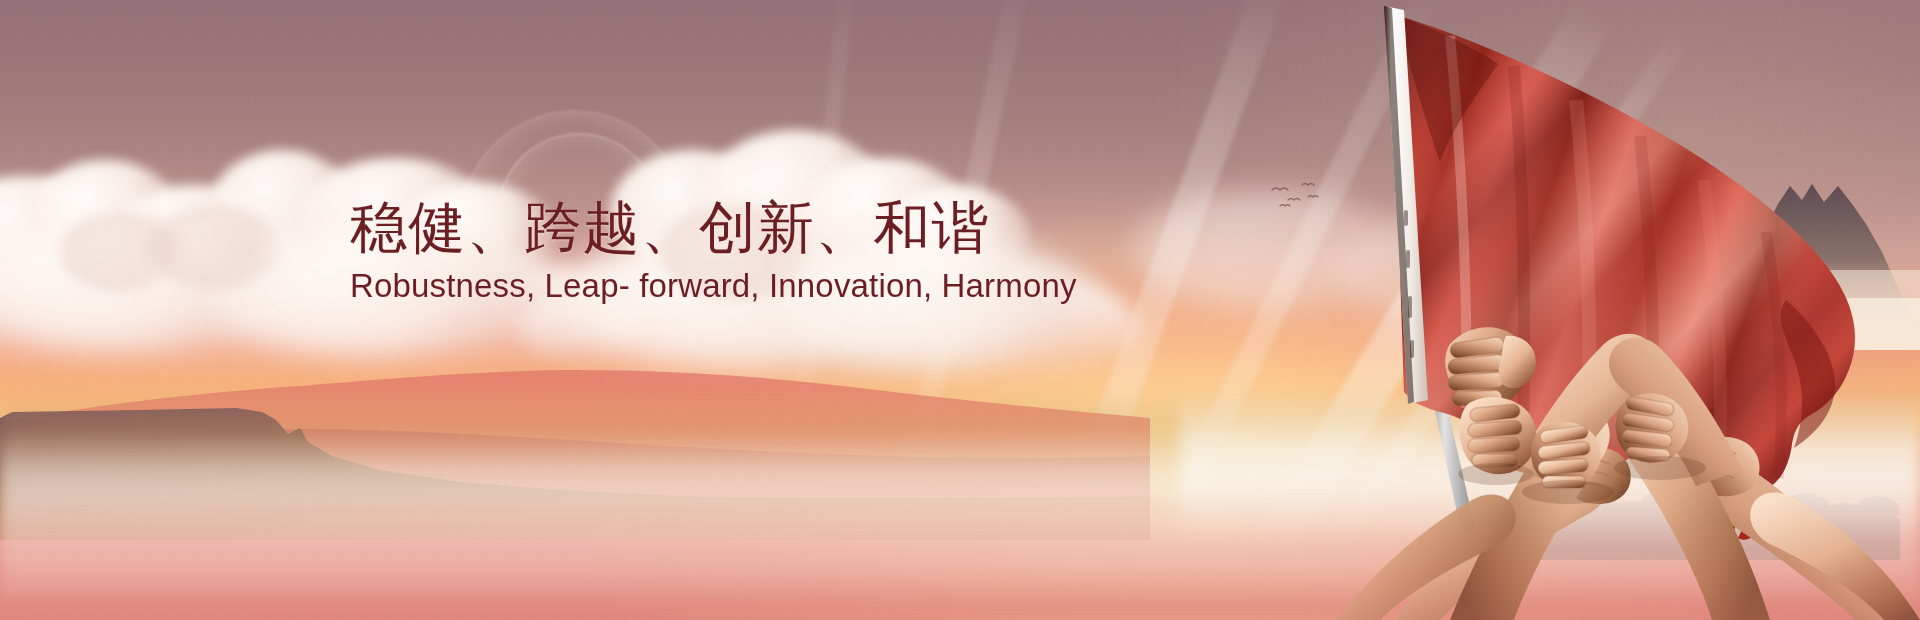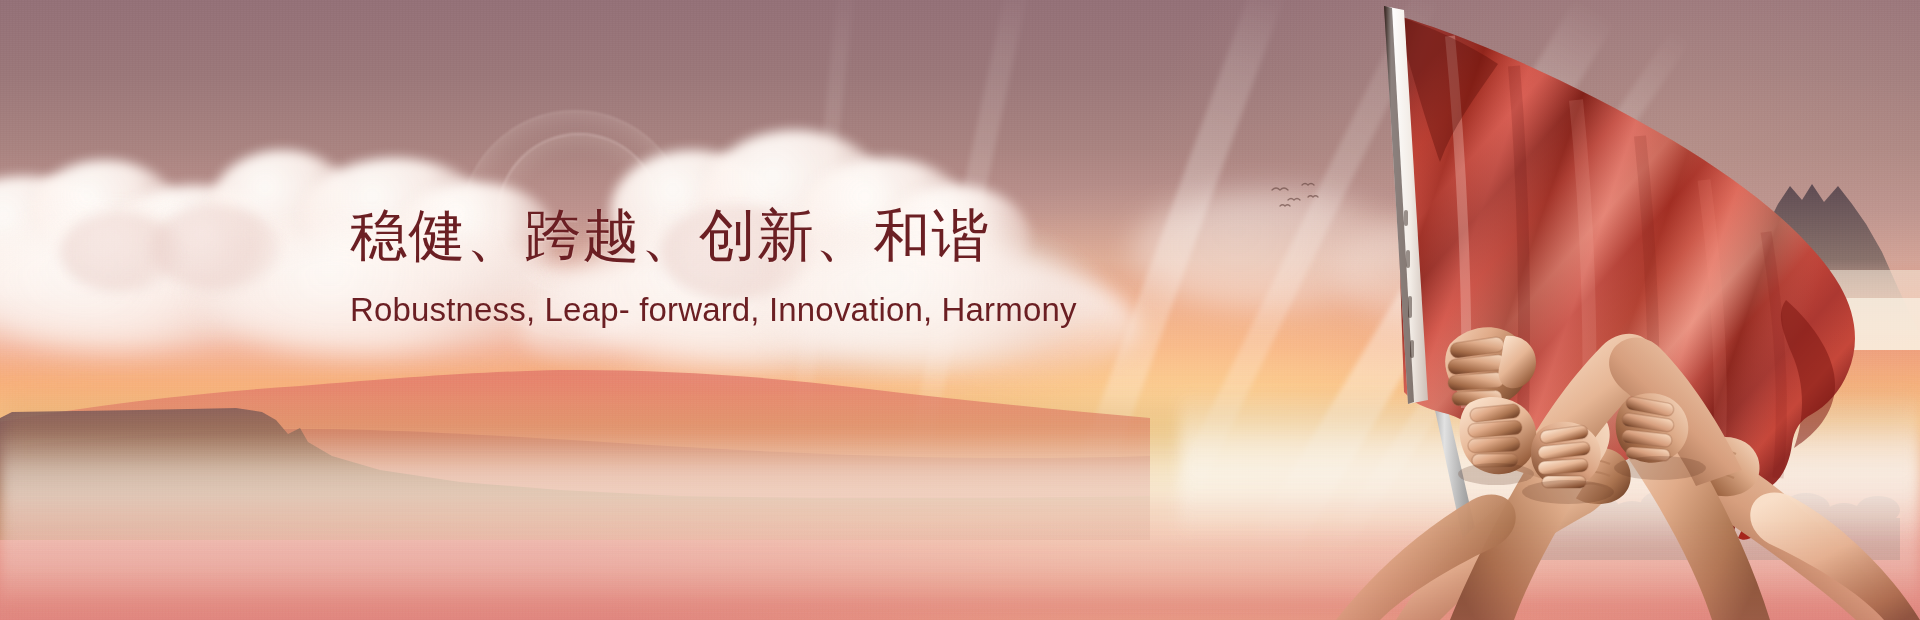--- a/index.html
+++ b/index.html
@@ -102,31 +102,31 @@
   .mist{position:absolute;left:0;width:100%;pointer-events:none;
         background:linear-gradient(180deg,
           rgba(255,253,250,0) 0%,
           rgba(253,250,245,.62) 35%,
           rgba(252,248,242,.72) 55%,
           rgba(250,240,232,.40) 80%,
           rgba(248,234,226,0) 100%);
         filter:blur(7px);}
 
   
-  .copy{position:absolute;left:350px;top:204px;z-index:40;}
+  .copy{position:absolute;left:350px;top:196px;z-index:40;}
   .headline{
     font-family:"Liberation Sans","DejaVu Sans",sans-serif;
     font-size:57px;line-height:1.12;font-weight:400;
     letter-spacing:.02em;
     color:#6b1f23;
     white-space:nowrap;
     text-shadow:0 1px 2px rgba(255,240,235,.45);
   }
   .subhead{
-    margin-top:23px;
+    margin-top:7px;
     font-family:"Liberation Sans","DejaVu Sans",sans-serif;
     font-size:33px;line-height:1.15;font-weight:400;
     letter-spacing:.005em;
     color:#6b1f23;
     white-space:nowrap;
     text-shadow:0 1px 2px rgba(255,240,235,.40);
   }
 
   
   .flag-wrap{position:absolute;right:0;top:0;width:620px;height:620px;z-index:30;}

